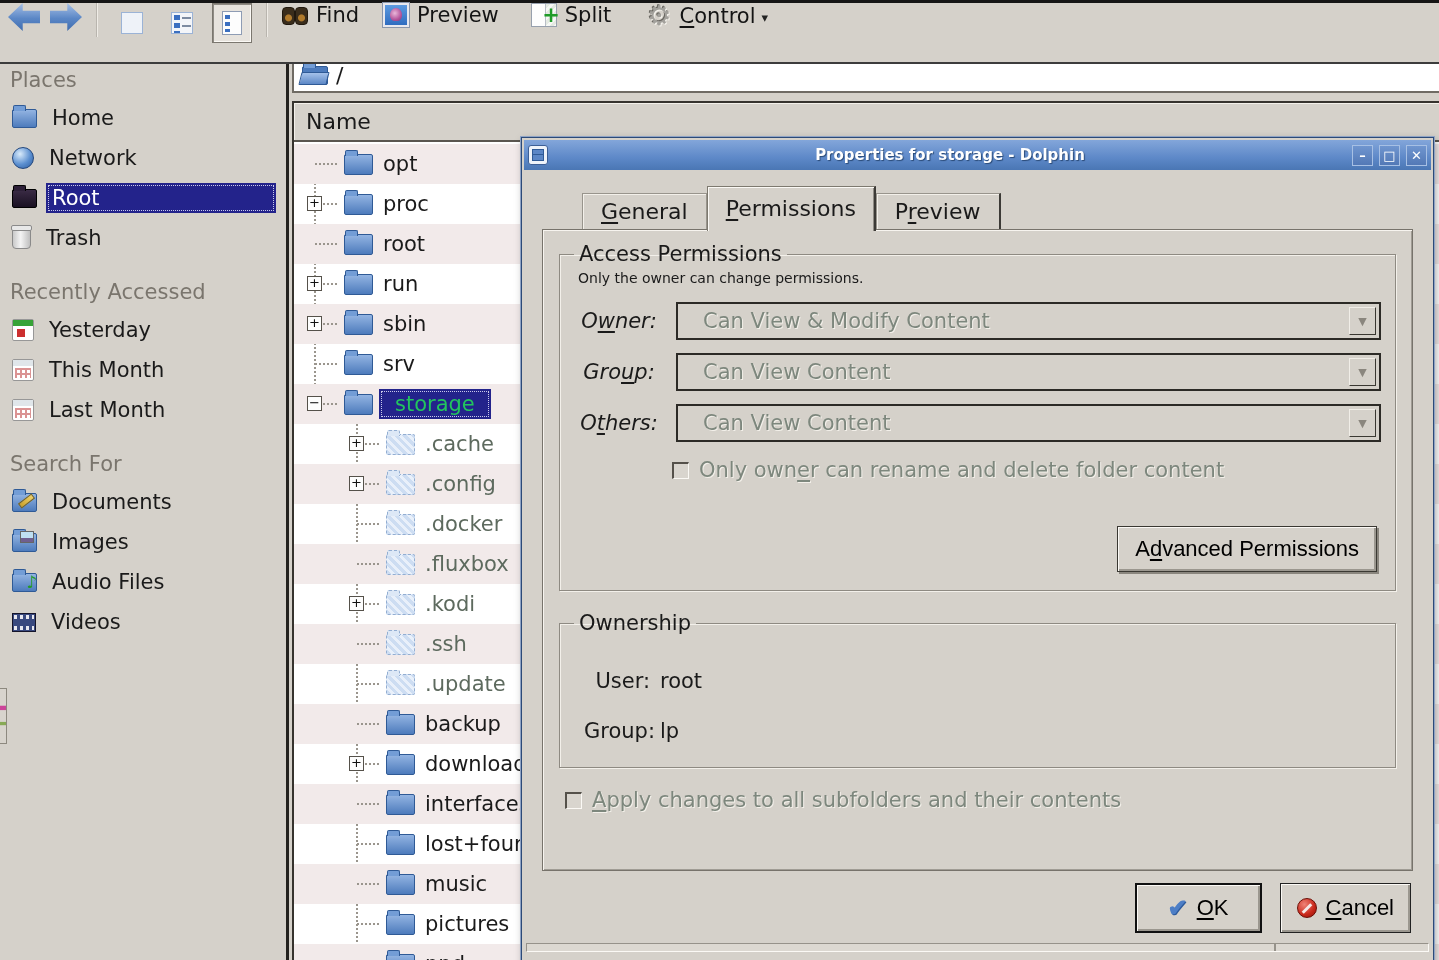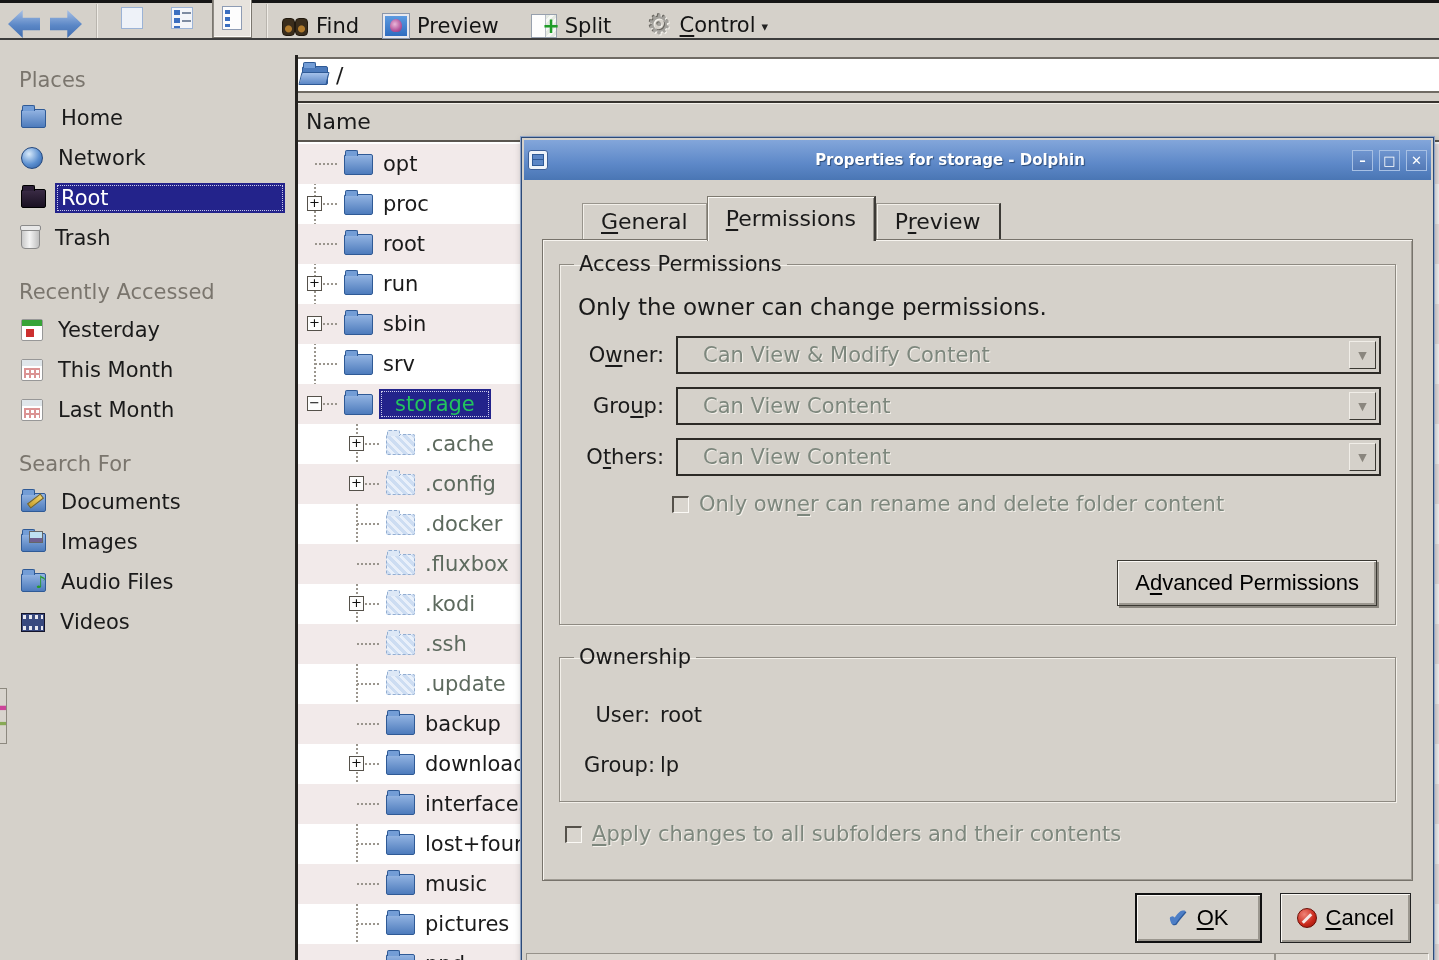--- a/index.html
+++ b/index.html
@@ -6,23 +6,23 @@
   html,body { width:1439px; height:960px; overflow:hidden; }
   body {
     font-family:"DejaVu Sans","Liberation Sans",sans-serif;
     background:#d5d1ca; color:#1a1a1a; position:relative;
   }
   .u { text-decoration:underline; text-underline-offset:3px; }
   .dis { color:#7d877d; text-shadow:1px 1px 0 #f3f0ea; }
 
   
   .toolbar {
-    position:absolute; left:0; top:0; right:0; height:40px;
+    position:absolute; left:0; top:0; right:0; height:64px;
     background:#d5d1ca; border-top:3px solid #151515; border-bottom:2px solid #3c3c3c;
-    display:flex; align-items:flex-end; gap:10px; padding:0 8px; z-index:3;
+    display:flex; align-items:flex-start; gap:10px; padding:0 8px; z-index:3;
   }
   .tb-label { font-size:21px; color:#141414; }
   .tb-group { display:flex; align-items:center; gap:8px; }
   .tb-sep { width:2px; height:34px; background:#b9b5ae; border-right:1px solid #efece6; margin:0 4px; }
   .nav-arrow { width:32px; height:28px; background:linear-gradient(180deg,#a7c0e6,#5b87c6 55%,#3f6cae);
     clip-path:polygon(0 50%,46% 0,46% 28%,100% 28%,100% 72%,46% 72%,46% 100%); }
   .nav-arrow.fwd { clip-path:polygon(100% 50%,54% 0,54% 28%,0 28%,0 72%,54% 72%,54% 100%); }
   .view-btn { width:40px; height:40px; display:flex; align-items:center; justify-content:center; border:1px solid transparent; }
   .view-btn.pressed { background:#e7e3dd; border:1px solid #7b776f;
     box-shadow:inset 1px 1px 0 #8f8b84, inset -1px -1px 0 #fbf9f5; }
@@ -47,21 +47,21 @@
   .ti-preview::after { content:""; position:absolute; left:5px; top:3px; width:12px; height:13px; border-radius:50% 50% 40% 40%;
     background:radial-gradient(circle at 40% 40%,#e9b7d9,#b5559c 60%,#7c3a77); }
   .ti-split { width:26px; height:24px; background:#fdfdfd; border:1px solid #97a0ad; position:relative; }
   .ti-split::before { content:""; position:absolute; right:0; top:0; width:10px; height:100%;
     background:repeating-linear-gradient(135deg,#e4e9e2 0 3px,#f6f8f5 3px 6px); border-left:1px solid #b7bdc6; }
   .ti-split::after { content:"+"; position:absolute; right:-4px; top:1px; color:#1f9c28; font-size:21px; font-weight:bold; line-height:20px; }
   .ti-gear { font-size:27px; color:#a3a19c; text-shadow:1px 1px 0 #f4f2ec, -1px -1px 0 #6b6963; line-height:26px; }
   .ctrl-caret { font-size:13px; color:#222; align-self:flex-end; margin:0 0 4px -2px; }
 
   
-  .sidebar { position:absolute; left:9px; top:55px; width:289px; bottom:0;
+  .sidebar { position:absolute; left:0; top:55px; width:289px; bottom:0;
     background:#d5d1ca; border-right:3px solid #23211e; z-index:2; padding-top:5px; }
   .sb-header { font-size:21px; color:#7a756d; padding:8px 0 6px 10px; }
   .sb-item { height:40px; display:flex; align-items:center; gap:9px; padding-left:12px; font-size:21px; cursor:default; }
   .sb-item .lbl { padding:3px 6px; }
   .sb-item.selected .lbl { background:#23238b; color:#fff; outline:1px dotted #c9c9ea; outline-offset:-3px; flex:1; margin-right:10px; }
 
   .ic { flex:none; position:relative; }
   .fold { width:25px; height:19px; background:linear-gradient(180deg,#93b4e2,#4d7bbc); border:1px solid #2f5a96; border-radius:2px; }
   .fold::before { content:""; position:absolute; top:-5px; left:0; width:11px; height:5px;
     background:#739dd6; border:1px solid #2f5a96; border-bottom:none; border-radius:2px 2px 0 0; }
@@ -126,44 +126,44 @@
   .trow.hidden-row .tlabel { color:#5d6a5e; }
   .trow.selected .tlabel { background:#23238b; color:#22c55e; padding:3px 16px; margin-left:6px;
     outline:1px dotted #c9c9ea; outline-offset:-3px; }
 
   .edge-artifact { position:absolute; left:0; top:688px; width:7px; height:56px; z-index:4;
     background:linear-gradient(180deg,#d8d4cd 0 30%,#c49 32% 38%,#d8d4cd 40% 60%,#8a5 62% 66%,#d8d4cd 68%); border:1px solid #8d897f; border-left:none; }
 
   
   .dialog { position:absolute; left:521px; top:137px; width:913px; height:830px;
     background:#d5d1ca; border:1px solid #2c4a78; box-shadow:0 0 0 1px #8fa3c4, 2px 3px 8px rgba(0,0,0,.35); z-index:10; }
-  .titlebar { height:40px; margin:2px; background:linear-gradient(180deg,#83a6da,#5d88c8 60%,#4a76b4);
+  .titlebar { height:30px; margin:2px; background:linear-gradient(180deg,#83a6da,#5d88c8 60%,#4a76b4);
     display:flex; align-items:center; padding:0 4px; gap:6px; }
   .tb-icon { width:20px; height:20px; background:#eef3fa; border:1px solid #3d5f96; border-radius:3px; position:relative; }
   .tb-icon::before, .tb-icon::after { content:""; position:absolute; left:3px; right:3px; height:5px; background:#5b86c6; border:1px solid #2f5a96; }
   .tb-icon::before { top:3px; } .tb-icon::after { bottom:3px; }
   .tb-title { flex:1; text-align:center; color:#fff; font-weight:bold; font-size:15px; text-shadow:1px 1px 1px #2a4a77; }
   .winbtn { width:21px; height:21px; background:linear-gradient(180deg,#6f95cf,#5379b6); border:1px solid #a7c0e4;
     color:#fff; font-size:13px; font-weight:bold; display:flex; align-items:center; justify-content:center; }
   .winbtn.min::before { content:"–"; } .winbtn.max::before { content:"□"; } .winbtn.close::before { content:"✕"; }
 
   .tabbar { display:flex; align-items:flex-end; margin:14px 20px 0 20px; height:45px; position:relative; z-index:2;padding-left:40px; }
   .tab { height:36px; padding:0 18px; font-size:22px; background:#d5d1ca; display:flex; align-items:center;
     border:1px solid #98948c; border-bottom:none; box-shadow:inset 1px 1px 0 #f3f0ea; }
   .tab.active { height:45px; margin-bottom:-2px; padding-bottom:2px; border:1px solid #7d796f; border-bottom:none;
     box-shadow:inset 1px 1px 0 #fbf9f5, inset -1px 0 0 #8f8b84; }
   .tab.sep-right { border-right:2px solid #3c3a36;justify-content:center; }
   .tabframe { margin:0 20px; height:642px; border:1px solid #77736b;
     box-shadow:inset 1px 1px 0 #f7f4ef, inset -1px -1px 0 #a09c94; padding:12px 16px 14px; position:relative; z-index:1; }
 
   fieldset.grp { border:1px solid #8e8a82; box-shadow:inset 1px 1px 0 #f3f0ea, 1px 1px 0 #f3f0ea; padding:4px 14px 14px; }
   fieldset.grp legend { font-size:21px; padding:0 5px; margin-left:0; }
-  .note { font-size:23px; margin:14px 0 16px 4px; }
+  .note { font-size:14px; margin:0 0 16px 4px; }
   .permrow { display:grid; grid-template-columns:90px 1fr; gap:12px; align-items:center; margin-bottom:13px; }
-  .permrow .plabel { font-size:21px; text-align:right; white-space:nowrap; }
+  .permrow .plabel { font-size:21px; text-align:center; white-space:nowrap;font-style:italic; }
   .combo { height:38px; border:2px solid #2c2a26; background:#d5d1ca; display:flex; align-items:center;
     padding-left:25px; font-size:21px; position:relative; }
   .combo .arrowbox { position:absolute; right:3px; top:3px; bottom:3px; width:27px; background:#d5d1ca;
     border:1px solid #3a3832; border-top-color:#f1eee8; border-left-color:#f1eee8;
     display:flex; align-items:center; justify-content:center; }
   .combo .arrowbox::after { content:"▼"; font-size:11px; color:#8a867e; }
   .cbrow { display:flex; align-items:center; gap:10px; font-size:21px; }
   .checkbox { width:17px; height:17px; background:#d9d5ce; flex:none;
     border-top:2px solid #55514a; border-left:2px solid #55514a; border-right:1px solid #fbf9f5; border-bottom:1px solid #fbf9f5; }
   .sticky { margin:16px 0 0 98px; }

